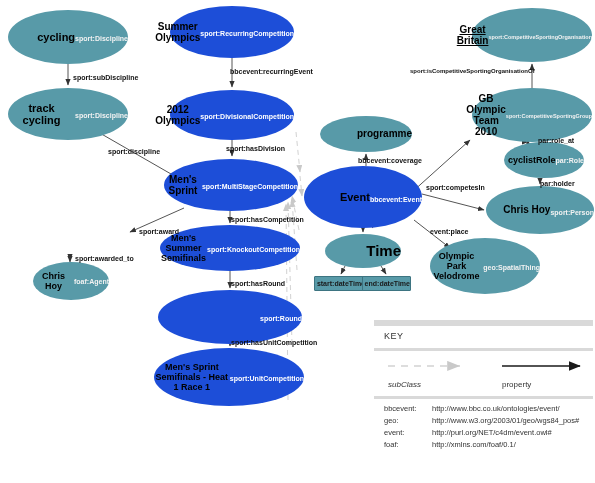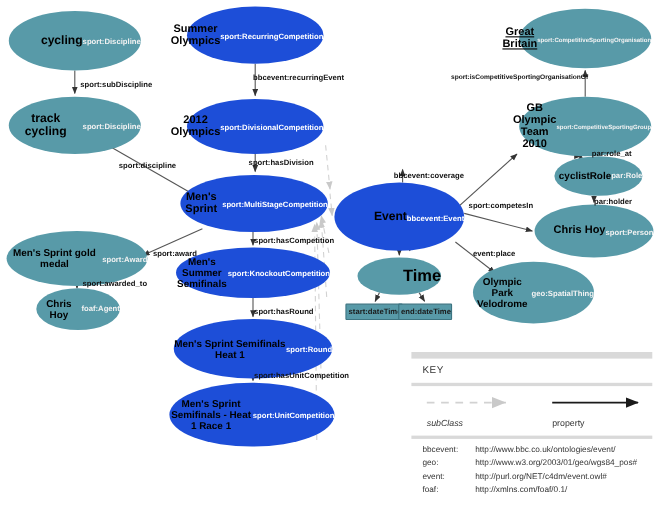--- a/index.html
+++ b/index.html
@@ -188,24 +188,20 @@
   <div class="node ellipse teal" style="left:8px;top:10px;width:120px;height:54px;">
     <div class="nlabel" style="font-size:11px;">cycling</div>
     <div class="ntype" style="font-size:7px;margin-top:4px;">sport:Discipline</div>
   </div>
 
   <div class="node ellipse teal" style="left:8px;top:88px;width:120px;height:52px;">
     <div class="nlabel" style="font-size:11px;">track cycling</div>
     <div class="ntype" style="font-size:7px;margin-top:4px;">sport:Discipline</div>
   </div>
 
-  <div class="node ellipse teal" style="left:6px;top:210px;width:128px;height:50px;">
-    <div class="nlabel" style="font-size:9px;">Men's Sprint gold medal</div>
-    <div class="ntype" style="font-size:7px;margin-top:4px;">sport:Award</div>
-  </div>
 
   <div class="node ellipse teal" style="left:33px;top:262px;width:76px;height:38px;">
     <div class="nlabel" style="font-size:9px;">Chris Hoy</div>
     <div class="ntype" style="font-size:7px;margin-top:2px;">foaf:Agent</div>
   </div>
 
   <div class="node ellipse grey" style="left:170px;top:6px;width:124px;height:52px;">
     <div class="nlabel" style="font-size:10px;">Summer Olympics</div>
     <div class="ntype" style="font-size:7px;margin-top:4px;">sport:RecurringCompetition</div>
   </div>
@@ -219,29 +215,31 @@
     <div class="nlabel" style="font-size:10px;">Men's Sprint</div>
     <div class="ntype" style="font-size:7px;margin-top:4px;">sport:MultiStageCompetition</div>
   </div>
 
   <div class="node ellipse grey" style="left:160px;top:225px;width:140px;height:46px;">
     <div class="nlabel" style="font-size:9px;">Men's Summer Semifinals</div>
     <div class="ntype" style="font-size:7px;margin-top:3px;">sport:KnockoutCompetition</div>
   </div>
 
   <div class="node ellipse grey" style="left:158px;top:290px;width:144px;height:54px;">
-    <div class="nlabel" style="font-size:9px;max-width:104px;">Men's Sprint Semifinals Heat 1</div>
     <div class="ntype" style="font-size:7px;margin-top:4px;">sport:Round</div>
   </div>
 
   <div class="node ellipse grey" style="left:154px;top:348px;width:150px;height:58px;">
     <div class="nlabel" style="font-size:9px;max-width:110px;">Men's Sprint Semifinals - Heat 1 Race 1</div>
     <div class="ntype" style="font-size:7px;margin-top:4px;">sport:UnitCompetition</div>
   </div>
 
+  <div class="node ellipse teal" style="left:320px;top:116px;width:92px;height:36px;">
+    <div class="nlabel" style="font-size:10px;">programme</div>
+  </div>
 
   <div class="node ellipse grey" style="left:304px;top:166px;width:118px;height:62px;">
     <div class="nlabel" style="font-size:11px;">Event</div>
     <div class="ntype" style="font-size:7px;margin-top:6px;">bbcevent:Event</div>
   </div>
 
   <div class="node ellipse teal" style="left:325px;top:234px;width:76px;height:34px;">
     <div class="nlabel" style="font-size:15px;">Time</div>
   </div>
 

